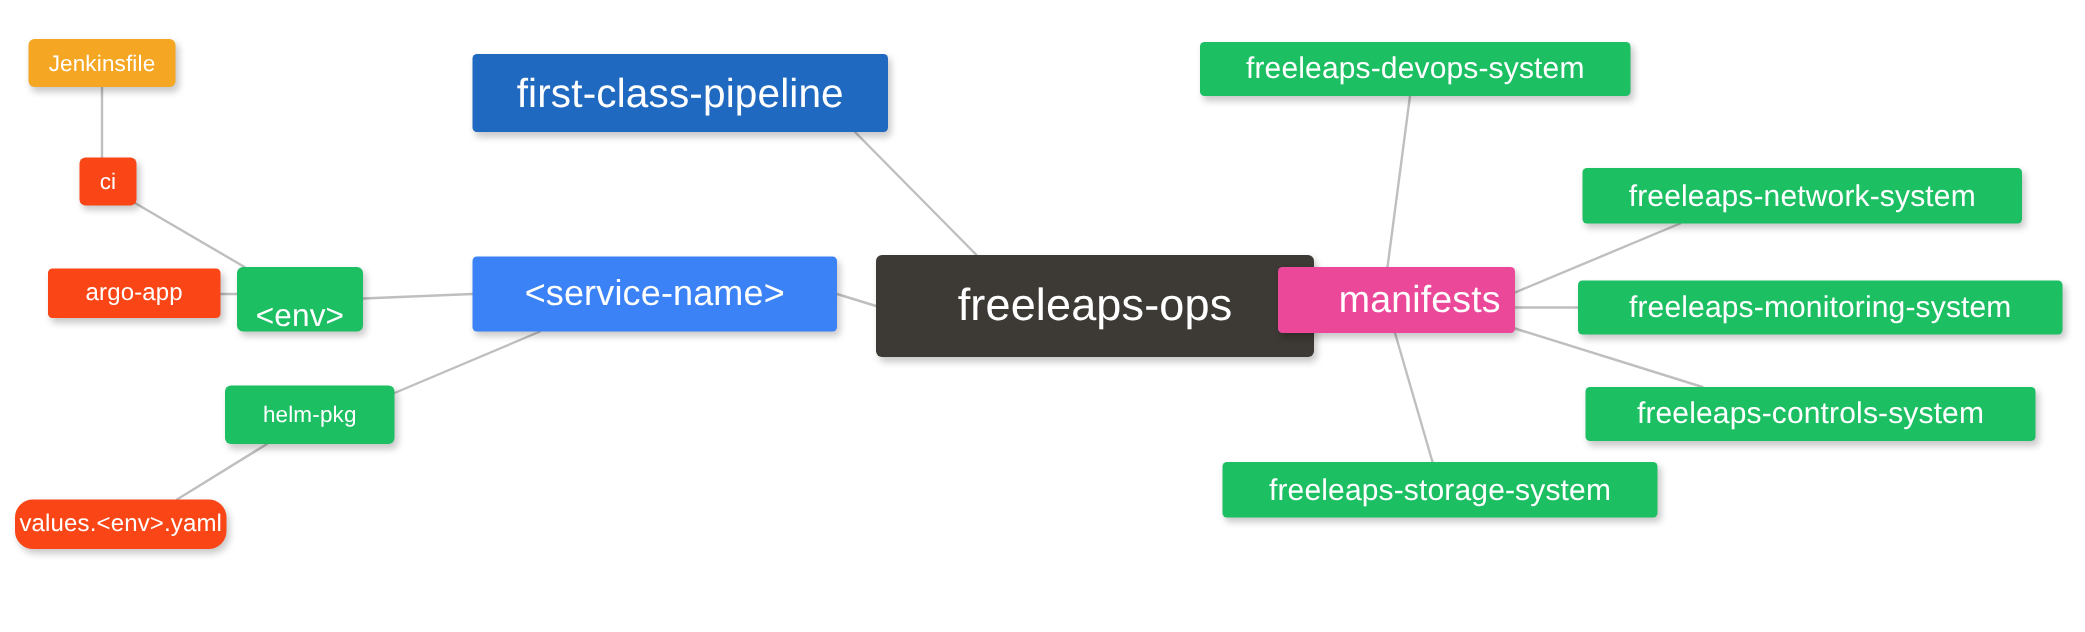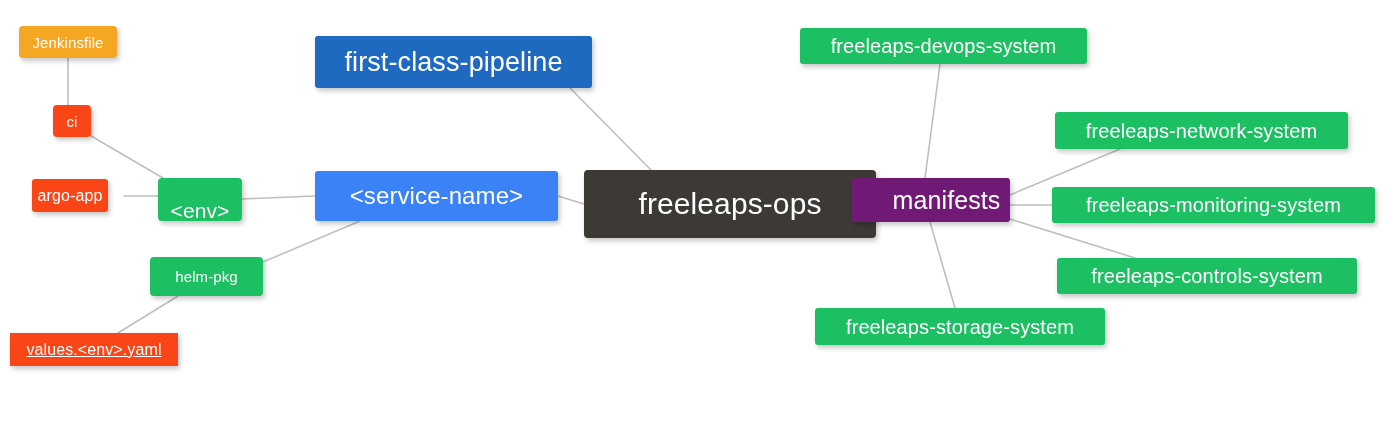--- a/index.html
+++ b/index.html
@@ -70,39 +70,39 @@
   <div id="node-layer">
       <div class="node" style="left: 584px; top: 170px; width: 292px; height: 68px; background: rgb(61, 57, 53); font-size: 30px; border-radius: 4px; color: rgb(255, 255, 255);">
         <span class="node-label">freeleaps-ops</span>
       </div>
       <div class="node" style="left: 315px; top: 171px; width: 243px; height: 50px; background: #3b82f6; font-size: 24px; border-radius: 3px; color: rgb(255, 255, 255);">
         <span class="node-label">&lt;service-name&gt;</span>
       </div>
       <div class="node" style="left: 315px; top: 36px; width: 277px; height: 52px; background: rgb(32, 105, 192); font-size: 27px; border-radius: 3px; color: rgb(255, 255, 255);">
         <span class="node-label">first-class-pipeline</span>
       </div>
-      <div class="node" style="left: 852px; top: 178px; width: 158px; height: 44px; background: #701a75; font-size: 25px; border-radius: 3px; color: rgb(255, 255, 255); padding-left: 43px;">
+      <div class="node" style="left: 852px; top: 178px; width: 158px; height: 44px; background: #ec4899; font-size: 25px; border-radius: 3px; color: rgb(255, 255, 255); padding-left: 43px;">
         <span class="node-label">manifests</span>
       </div>
       <div class="node" style="left: 158px; top: 178px; width: 84px; height: 43px; background: rgb(29, 191, 99); font-size: 21px; border-radius: 4px; color: rgb(255, 255, 255); align-items: flex-end;">
         <span class="node-label">&lt;env&gt;</span>
       </div>
       <div class="node" style="left: 150px; top: 257px; width: 113px; height: 39px; background: rgb(29, 191, 99); font-size: 15px; border-radius: 4px; color: rgb(255, 255, 255);">
         <span class="node-label">helm-pkg</span>
       </div>
       <div class="node" style="left: 53px; top: 105px; width: 38px; height: 32px; background: rgb(250, 70, 22); font-size: 15px; border-radius: 4px; color: rgb(255, 255, 255);">
         <span class="node-label">ci</span>
       </div>
       <div class="node" style="left: 19px; top: 26px; width: 98px; height: 32px; background: rgb(245, 166, 35); font-size: 15px; border-radius: 4px; color: rgb(255, 255, 255);">
         <span class="node-label">Jenkinsfile</span>
       </div>
-      <div class="node" style="left: 32px; top: 179px; width: 76px; height: 33px; background: rgb(250, 70, 22); font-size: 16px; border-radius: 3px; color: rgb(255, 255, 255);">
+      <div class="node" style="left: 32px; top: 179px; width: 115px; height: 33px; background: rgb(250, 70, 22); font-size: 16px; border-radius: 3px; color: rgb(255, 255, 255);">
         <span class="node-label">argo-app</span>
       </div>
-      <div class="node" style="left: 10px; top: 333px; width: 168px; height: 33px; background: rgb(250, 70, 22); font-size: 16px; border-radius: 0; color: rgb(255, 255, 255); text-decoration: underline;">
+      <div class="node" style="left: 10px; top: 333px; width: 141px; height: 33px; background: rgb(250, 70, 22); font-size: 16px; border-radius: 12px; color: rgb(255, 255, 255);">
         <span class="node-label">values.&lt;env&gt;.yaml</span>
       </div>
       <div class="node" style="left: 800px; top: 28px; width: 287px; height: 36px; background: rgb(29, 191, 99); font-size: 20px; border-radius: 3px; color: rgb(255, 255, 255);">
         <span class="node-label">freeleaps-devops-system</span>
       </div>
       <div class="node" style="left: 1055px; top: 112px; width: 293px; height: 37px; background: rgb(29, 191, 99); font-size: 20px; border-radius: 3px; color: rgb(255, 255, 255);">
         <span class="node-label">freeleaps-network-system</span>
       </div>
       <div class="node" style="left: 1052px; top: 187px; width: 323px; height: 36px; background: rgb(29, 191, 99); font-size: 20px; border-radius: 3px; color: rgb(255, 255, 255);">
         <span class="node-label">freeleaps-monitoring-system</span>

